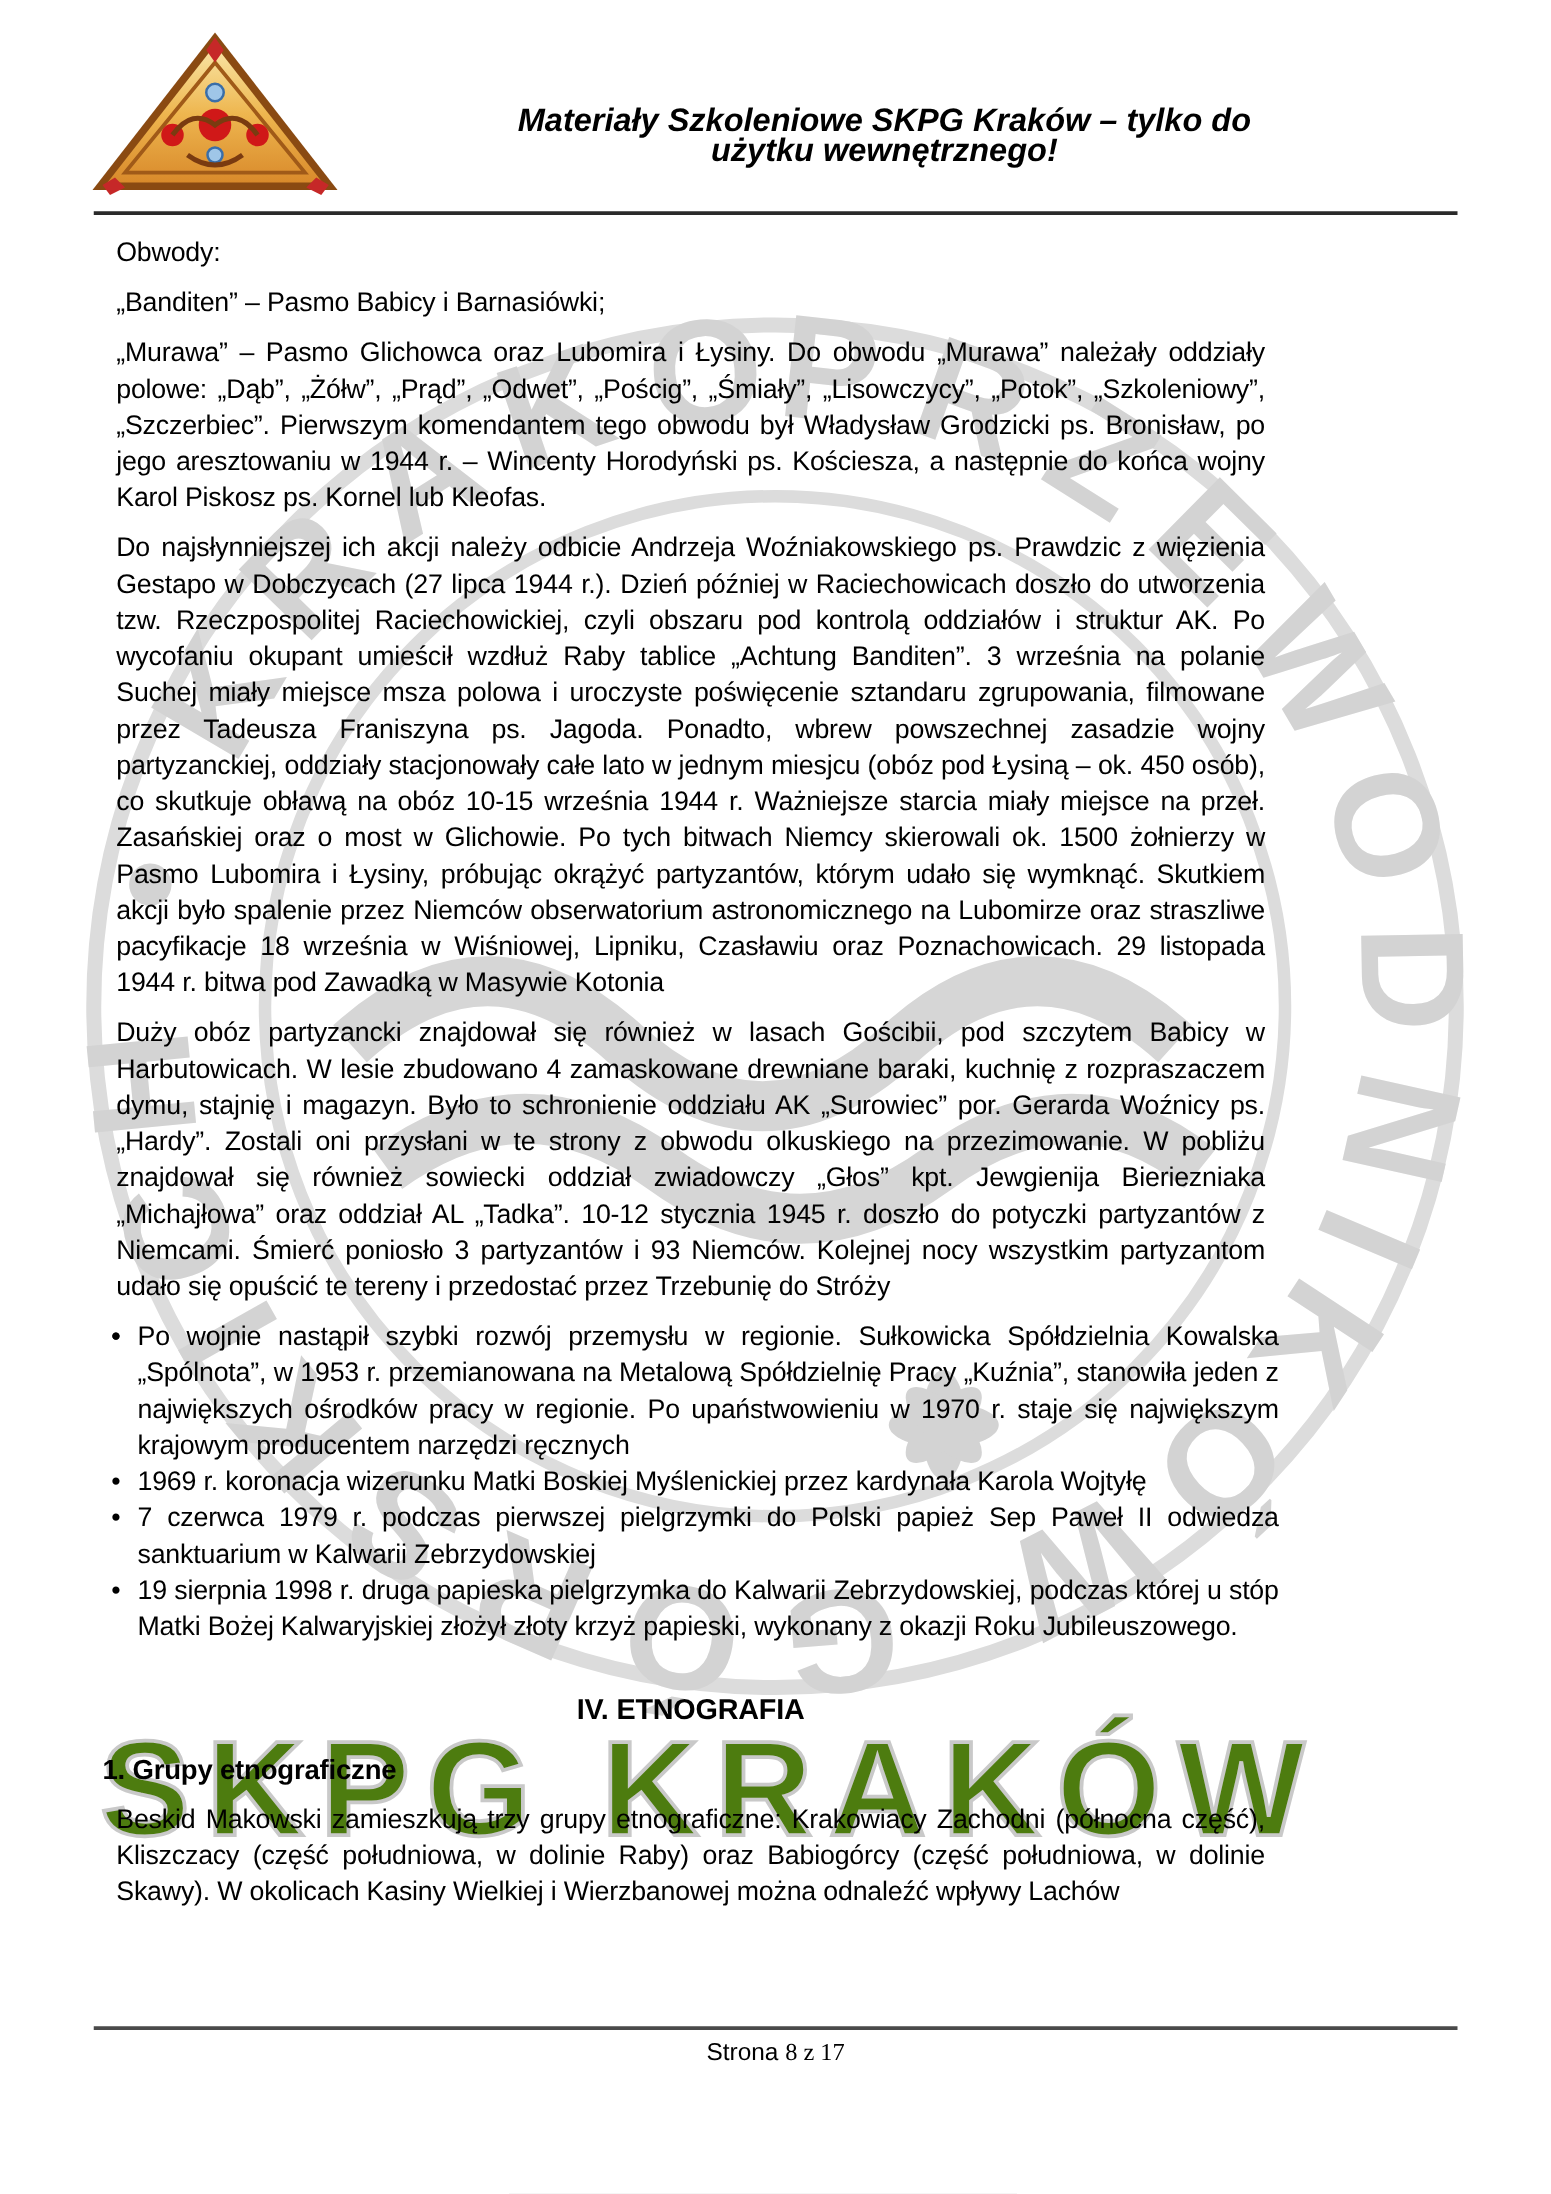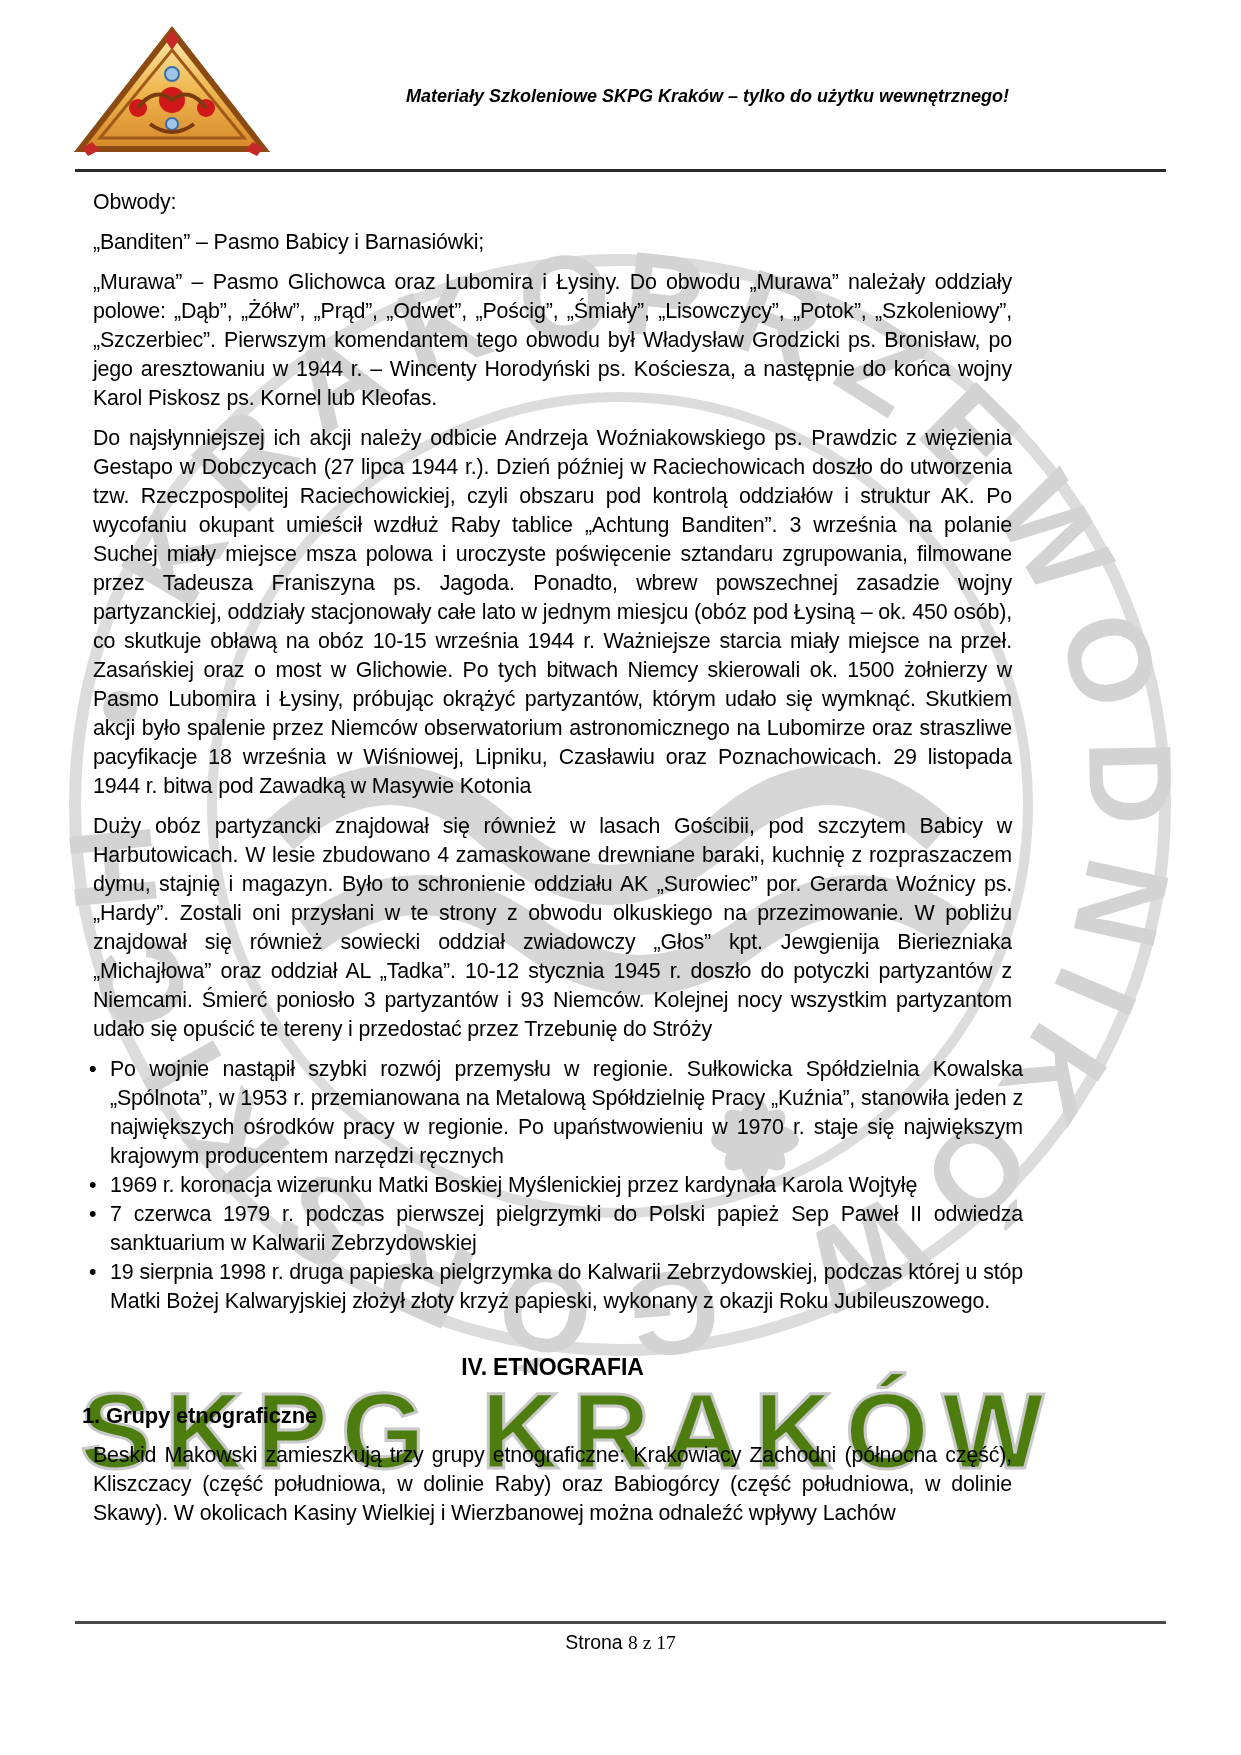--- a/index.html
+++ b/index.html
@@ -16,21 +16,21 @@
   .wm-seal{position:absolute;left:50px;top:235px;width:1140px;height:1140px;z-index:0;}
   .wm-bigtext{
     position:absolute;left:80px;top:1368px;width:1100px;z-index:0;
     font-size:108px;font-weight:bold;letter-spacing:13px;white-space:nowrap;
     color:#4d7c0f;-webkit-text-stroke:3px #c9c9c9;
   }
   
   .logo{position:absolute;left:70px;top:24px;width:205px;height:138px;z-index:2;}
   .header-title{
     position:absolute;left:385px;top:84px;width:645px;z-index:2;
-    font-size:18px;font-weight:bold;font-style:italic;text-align:center;line-height:24px;
+    font-size:26px;font-weight:bold;font-style:italic;text-align:center;line-height:24px;
   }
   .rule{position:absolute;left:75px;width:1091px;height:3px;background:#2a2a2a;z-index:2;}
   .rule-top{top:169px;}
   .rule-bottom{top:1621px;background:#4a4a4a;}
   
   .content{
     position:absolute;left:82px;top:177px;width:941px;z-index:2;
     font-size:21.4px;line-height:29px;text-align:justify;letter-spacing:-0.15px;
   }
   .content p{margin:11px;}

